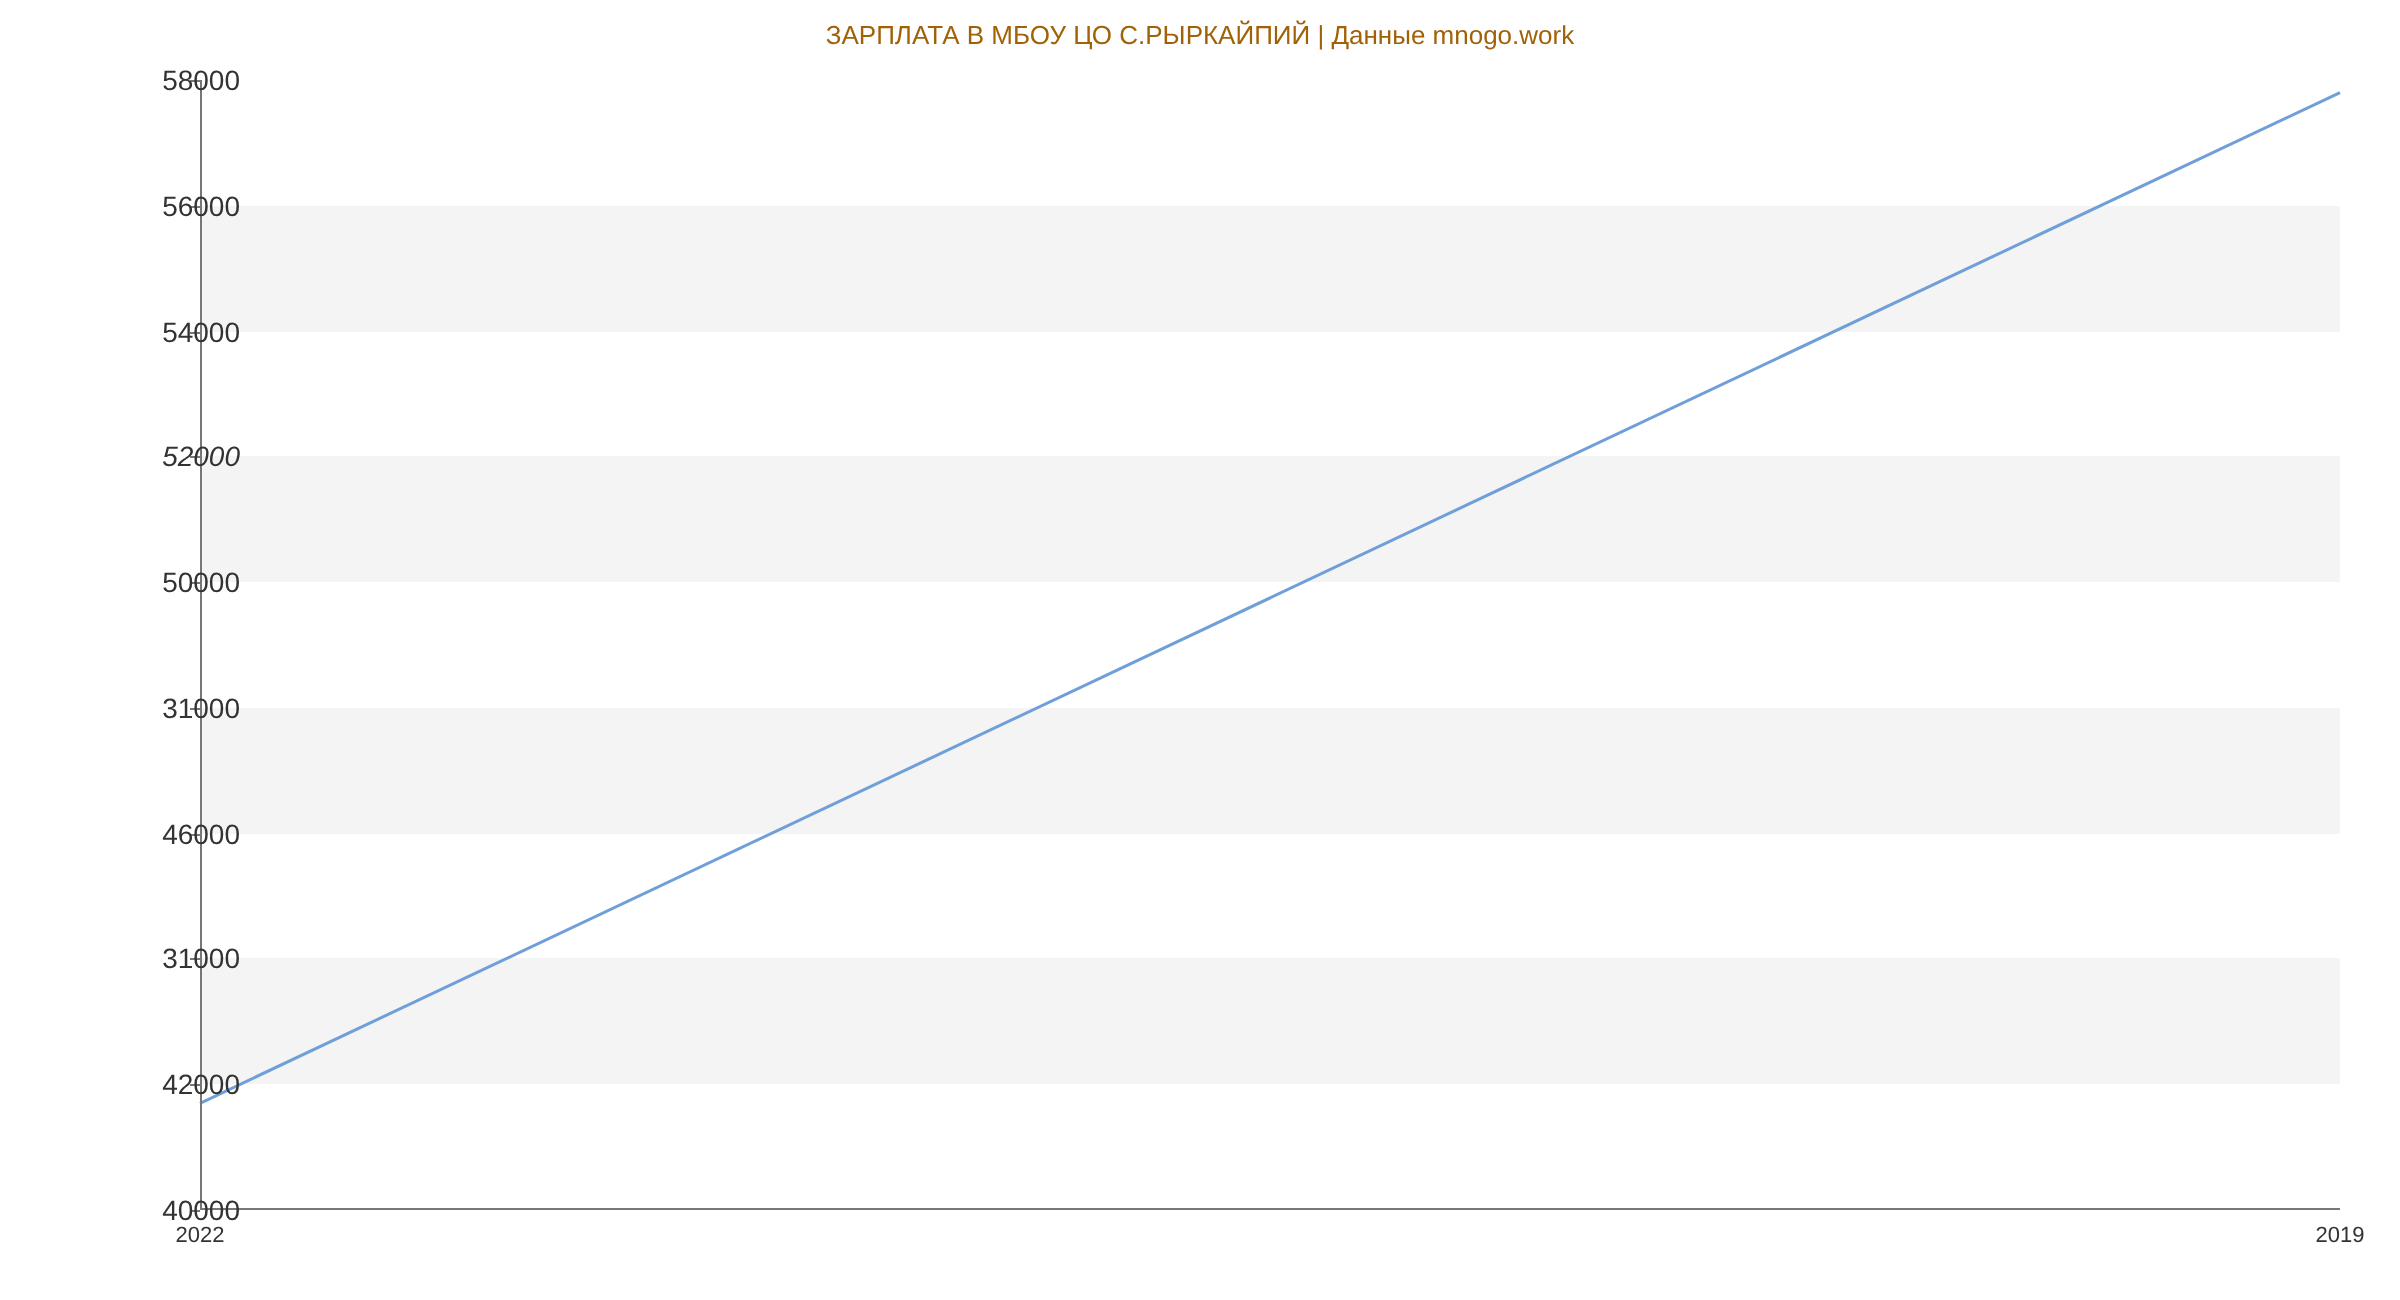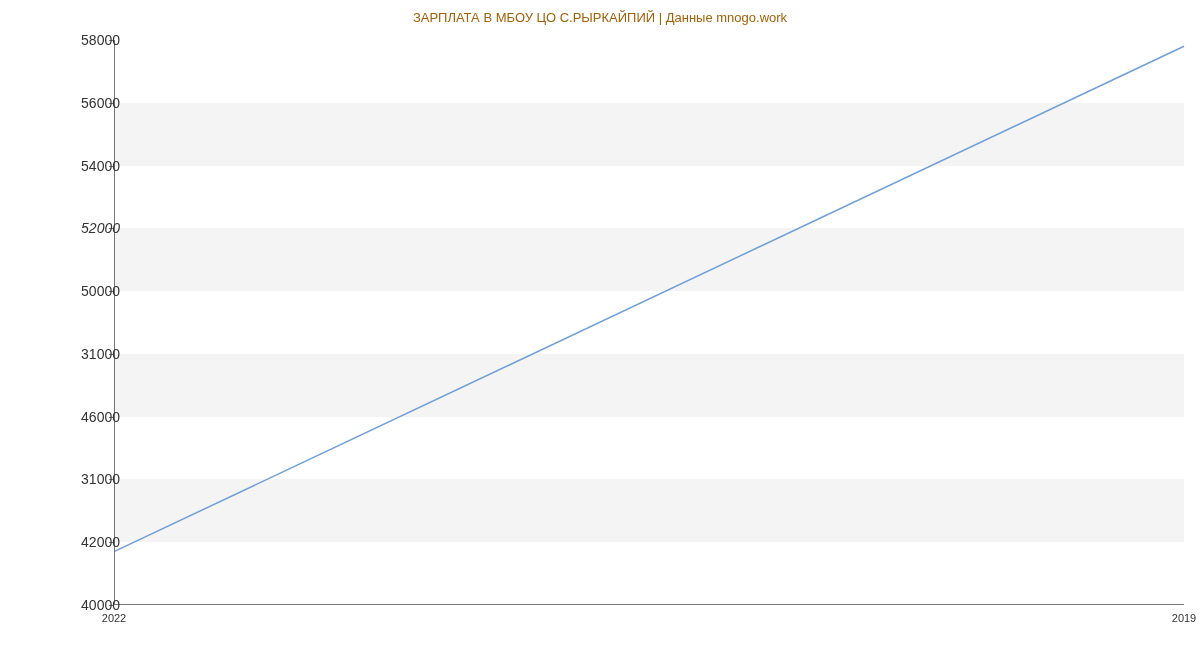--- a/index.html
+++ b/index.html
@@ -16,21 +16,20 @@
       color: #a16207;
       padding-top: 10px;
       font-weight: normal;
     }
     .chart-container {
       position: absolute;
       left: 100px;
       top: 40px;
       width: 1070px;
       height: 565px;
-      margin-left: 14px;
     }
     .plot-area {
       position: absolute;
       left: 0;
       top: 0;
       width: 100%;
       height: 100%;
       background: #ffffff;
     }
     .grid-band {

